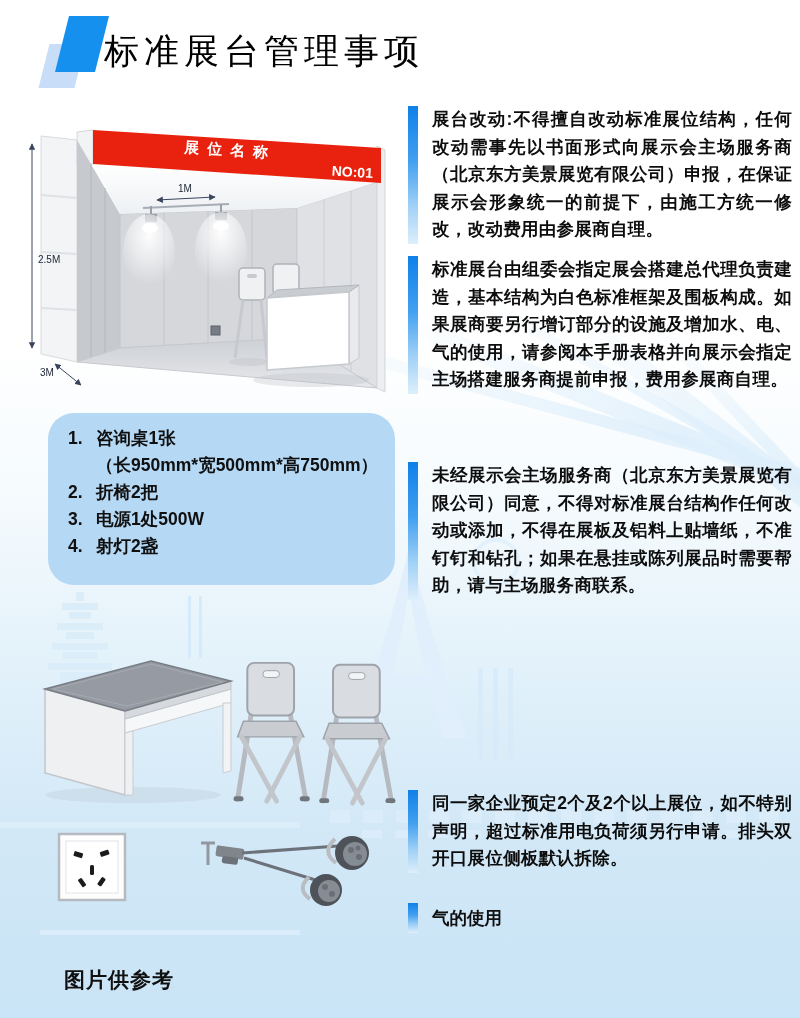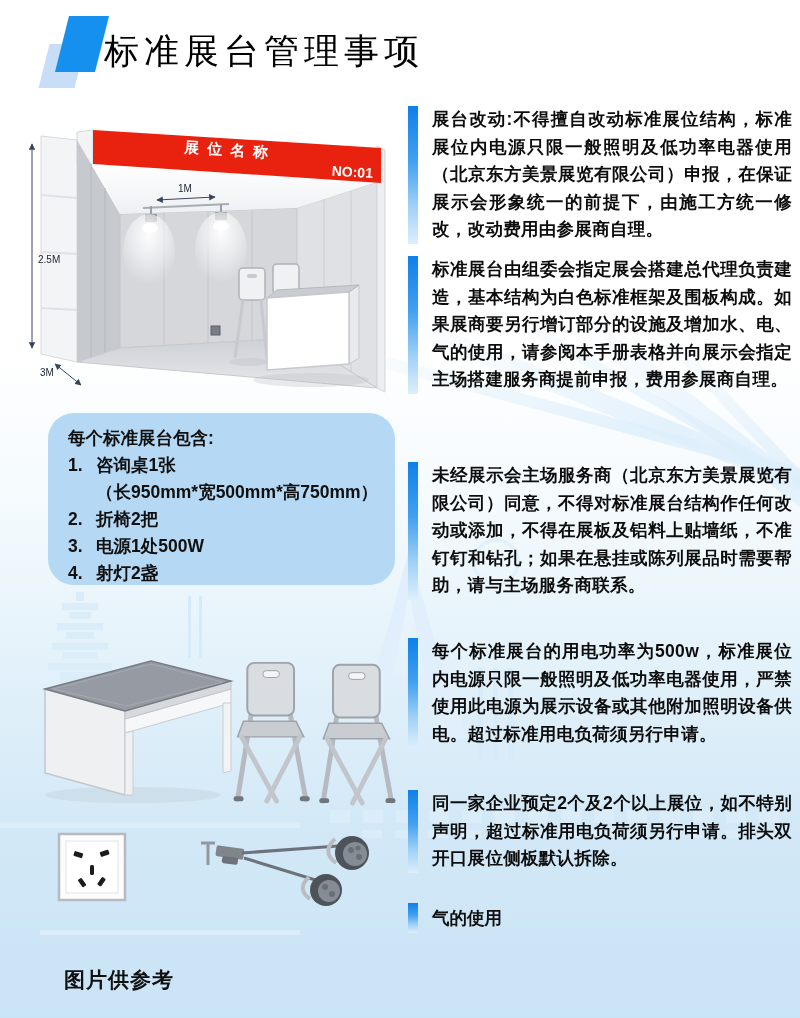--- a/index.html
+++ b/index.html
@@ -189,21 +189,20 @@
 
     <g>
       <ellipse cx="286" cy="280" rx="58" ry="7" fill="#b6bac0" opacity=".3"></ellipse>
       <polygon points="324,192 334,185 334,258 324,264" fill="#e8eaed" stroke="#c6c9ce" stroke-width="1"></polygon>
       <polygon points="242,198 324,192 334,185 252,190" fill="#c9ccd1" stroke="#b4b8bd" stroke-width="1"></polygon>
       <polygon points="242,198 324,192 324,264 242,270" fill="#ffffff" stroke="#c6c9ce" stroke-width="1.5"></polygon>
     </g>
   </svg>
 
   <div class="inc-box">
-    <div>每个标准展台包含:</div>
     <div class="inc-row">
       <span class="inc-num">1.</span>
       <span>咨询桌1张</span>
     </div>
     <div class="inc-sub">（长950mm*宽500mm*高750mm）</div>
     <div class="inc-row">
       <span class="inc-num">2.</span>
       <span>折椅2把</span>
     </div>
     <div class="inc-row">
@@ -274,37 +273,33 @@
     <circle cx="138" cy="57" r="16" fill="#4e535a"></circle>
     <circle cx="141" cy="58" r="11" fill="#868c94"></circle>
     <circle cx="137" cy="54" r="3" fill="#6a6f76"></circle>
     <circle cx="144" cy="61" r="3" fill="#6a6f76"></circle>
   </svg>
 
   <div class="footnote">图片供参考</div>
 
   <div class="note" style="top:106px">
     <div class="note-bar"></div>
-    <div class="note-text">展台改动:不得擅自改动标准展位结构，标准展位内电源只限一般照明及低功率电器使用（北京东方美景展览有限公司）申报，在保证展示会形象统一的前提下，由施工方统一修改，改动费用由参展商自理。</div>
+    <div class="note-text">展台改动:不得擅自改动标准展位结构，任何改动需事先以书面形式向展示会主场服务商（北京东方美景展览有限公司）申报，在保证展示会形象统一的前提下，由施工方统一修改，改动费用由参展商自理。</div>
   </div>
 
   <div class="note" style="top:256px">
     <div class="note-bar"></div>
     <div class="note-text">标准展台由组委会指定展会搭建总代理负责建造，基本结构为白色标准框架及围板构成。如果展商要另行增订部分的设施及增加水、电、气的使用，请参阅本手册表格并向展示会指定主场搭建服务商提前申报，费用参展商自理。</div>
   </div>
 
   <div class="note" style="top:462px">
     <div class="note-bar"></div>
     <div class="note-text">未经展示会主场服务商（北京东方美景展览有限公司）同意，不得对标准展台结构作任何改动或添加，不得在展板及铝料上贴墙纸，不准钉钉和钻孔；如果在悬挂或陈列展品时需要帮助，请与主场服务商联系。</div>
   </div>
 
-  <div class="note" style="top:638px">
-    <div class="note-bar"></div>
-    <div class="note-text">每个标准展台的用电功率为500w，标准展位内电源只限一般照明及低功率电器使用，严禁使用此电源为展示设备或其他附加照明设备供电。超过标准用电负荷须另行申请。</div>
-  </div>
 
   <div class="note" style="top:790px">
     <div class="note-bar"></div>
     <div class="note-text">同一家企业预定2个及2个以上展位，如不特别声明，超过标准用电负荷须另行申请。排头双开口展位侧板默认拆除。</div>
   </div>
 
   <div class="note" style="top:903px">
     <div class="note-bar"></div>
     <div class="contact-text">
       <div>气的使用</div>

